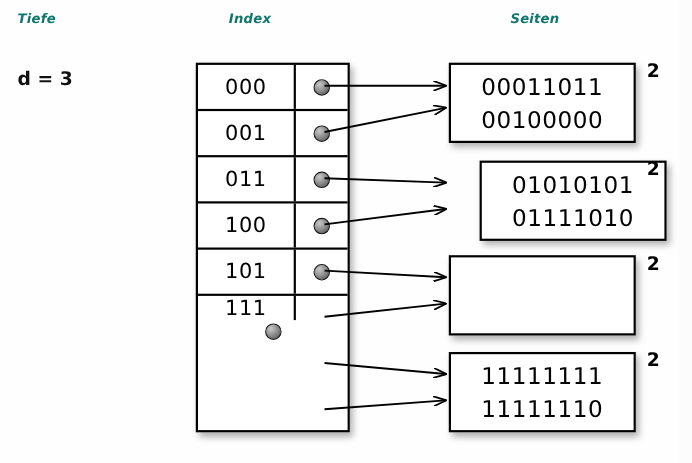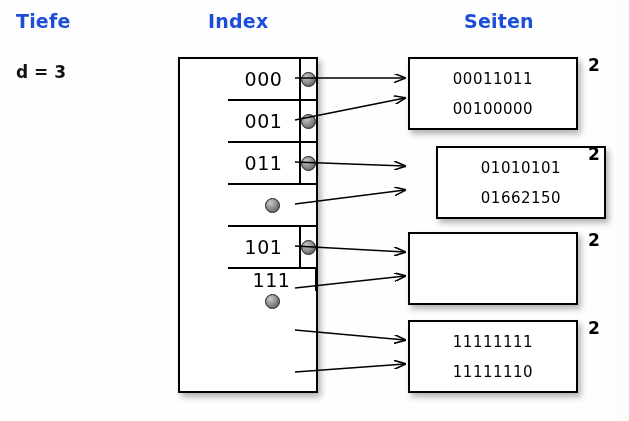--- a/index.html
+++ b/index.html
@@ -26,23 +26,24 @@
   .edge-strip {
     position: absolute;
     right: 0; top: 0;
     width: 12px; height: 421px;
     background: #fcfcfd;
   }
 
   
   .col-head {
     position: absolute;
+    font-style: italic;
     font-weight: 600;
-    font-size: 19px;
-    color: #1d4ed8;
+    font-size: 12px;
+    color: #0f766e;
     letter-spacing: 0.2px;
     white-space: nowrap;
   }
   #head-tiefe  { left: 16px;  top: 10px; }
   #head-index  { left: 208px; top: 10px; }
   #head-seiten { left: 464px; top: 10px; }
 
   .depth-label {
     position: absolute;
     left: 16px;
@@ -57,21 +58,20 @@
   #index-table {
     position: absolute;
     left: 178px;
     top: 57px;
     width: 140px;
     height: 336px;
     box-sizing: border-box;
     border: 2px solid #000000;
     background: #ffffff;
     box-shadow: 3px 4px 6px rgba(0,0,0,0.30);
-    padding-left: 48px;
   }
   .index-row {
     position: relative;
     height: 42px;
     box-sizing: border-box;
     border-bottom: 2px solid #000000;
     display: flex;
     align-items: stretch;
   }
   .index-row:last-child { border-bottom: none; flex-direction: column; }
@@ -110,21 +110,21 @@
     box-sizing: border-box;
     border: 2px solid #000000;
     background: #ffffff;
     box-shadow: 3px 4px 6px rgba(0,0,0,0.30);
     display: flex;
     flex-direction: column;
     align-items: center;
     justify-content: center;
   }
   .page-line {
-    font-size: 15px;
+    font-size: 21px;
     color: #000000;
     letter-spacing: 0.5px;
     line-height: 30px;
   }
   #page-box-0 { top: 57px; }
   #page-box-1 { top: 146px; margin-left: 28px; }
   #page-box-2 { top: 232px; }
   #page-box-3 { top: 320px; }
 
   .page-count {
@@ -178,20 +178,21 @@
 
 
     <div class="index-row">
       <div class="idx-key">011</div>
       <div class="idx-ptr">
         <span class="ptr-dot"></span>
       </div>
     </div>
 
     <div class="index-row">
+      <div class="idx-key">100</div>
       <div class="idx-ptr">
         <span class="ptr-dot"></span>
       </div>
     </div>
 
     <div class="index-row">
       <div class="idx-key">101</div>
       <div class="idx-ptr">
         <span class="ptr-dot"></span>
       </div>
@@ -208,21 +209,21 @@
   </div>
 
   <div class="page-box" id="page-box-0">
     <div class="page-line">00011011</div>
     <div class="page-line">00100000</div>
   </div>
   <div class="page-count" id="page-count-0">2</div>
 
   <div class="page-box" id="page-box-1">
     <div class="page-line">01010101</div>
-    <div class="page-line">01662150</div>
+    <div class="page-line">01111010</div>
   </div>
   <div class="page-count" id="page-count-1">2</div>
 
   <div class="page-box" id="page-box-2">
   </div>
   <div class="page-count" id="page-count-2">2</div>
 
   <div class="page-box" id="page-box-3">
     <div class="page-line">11111111</div>
     <div class="page-line">11111110</div>

